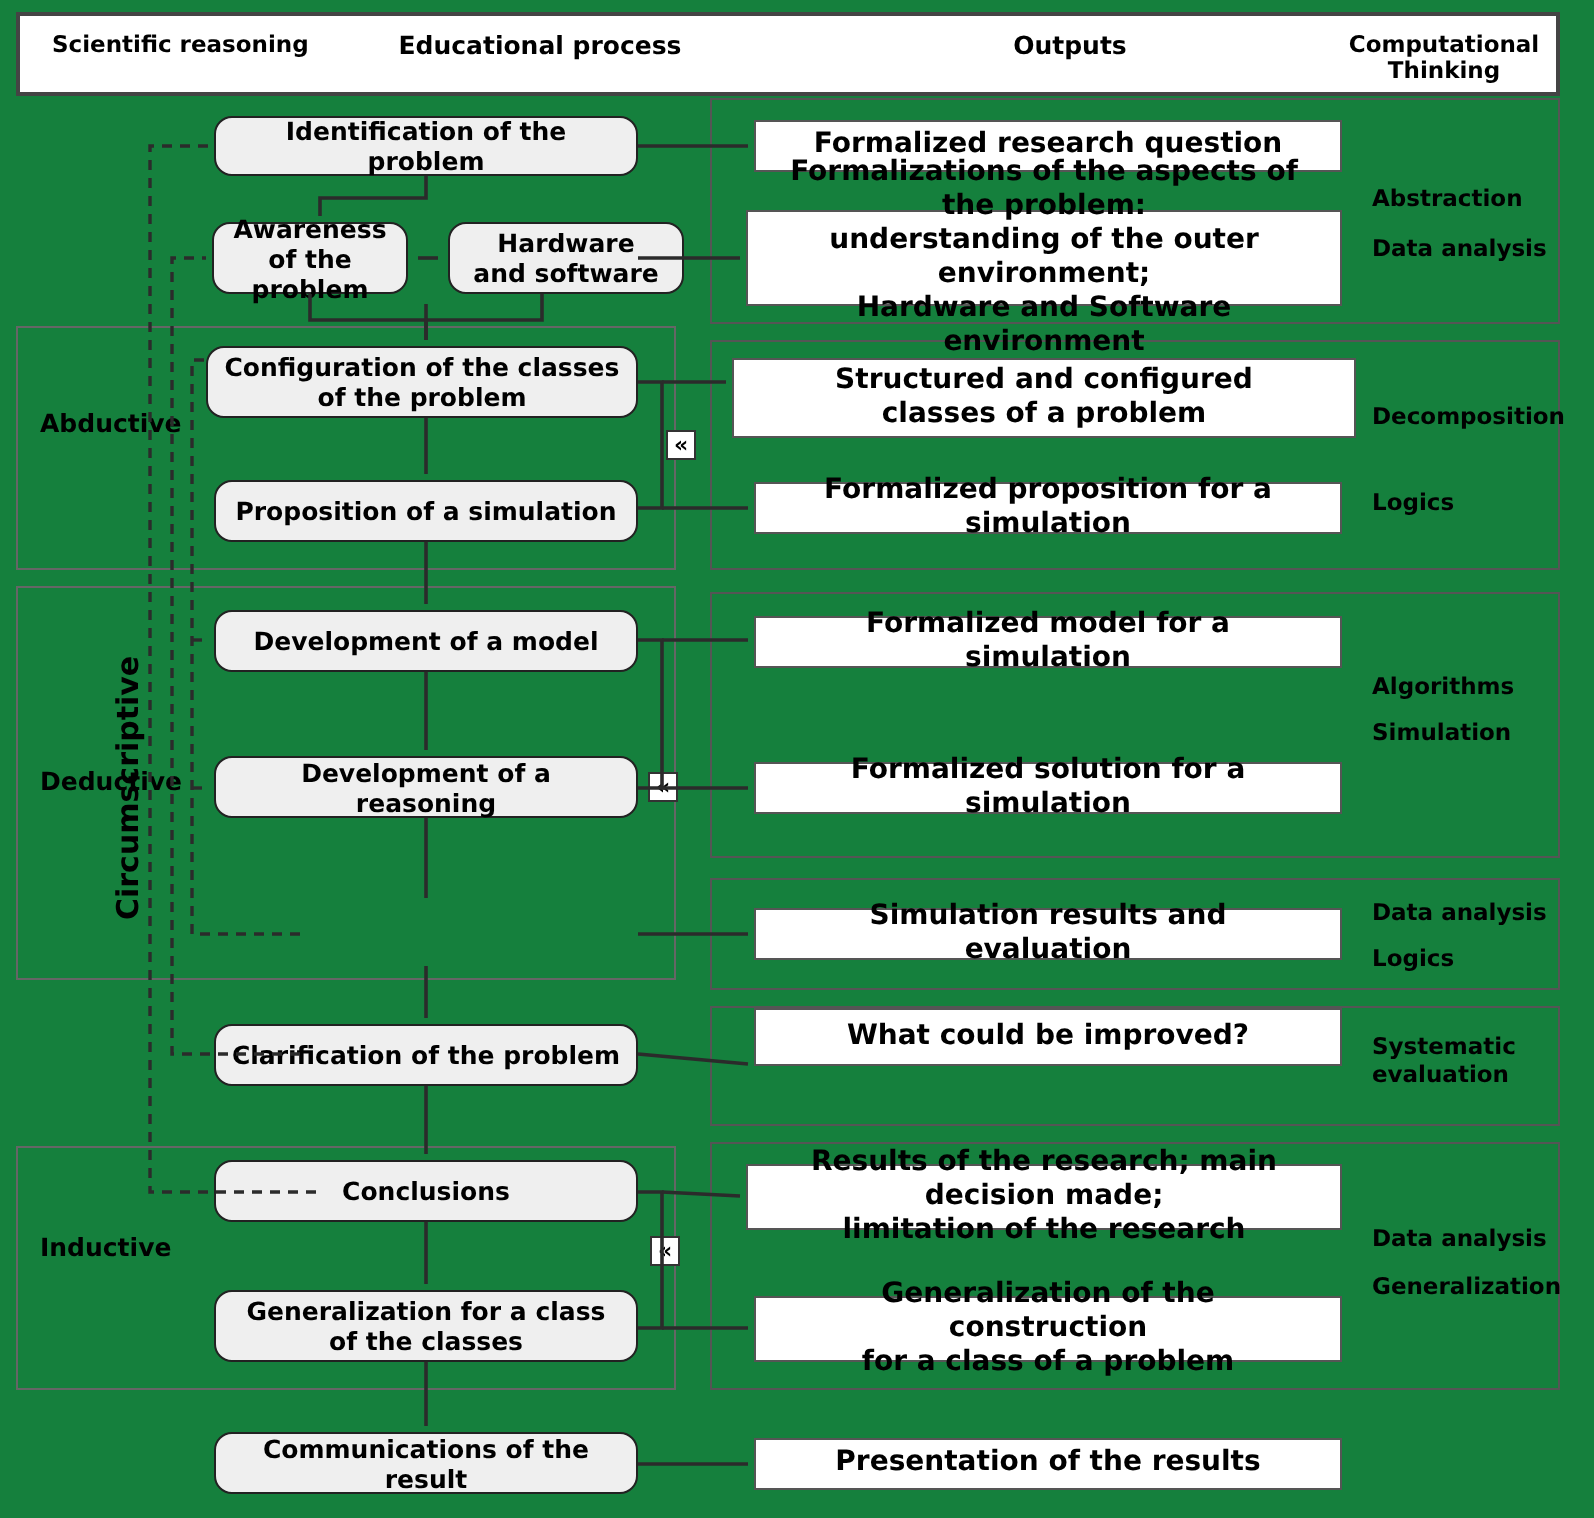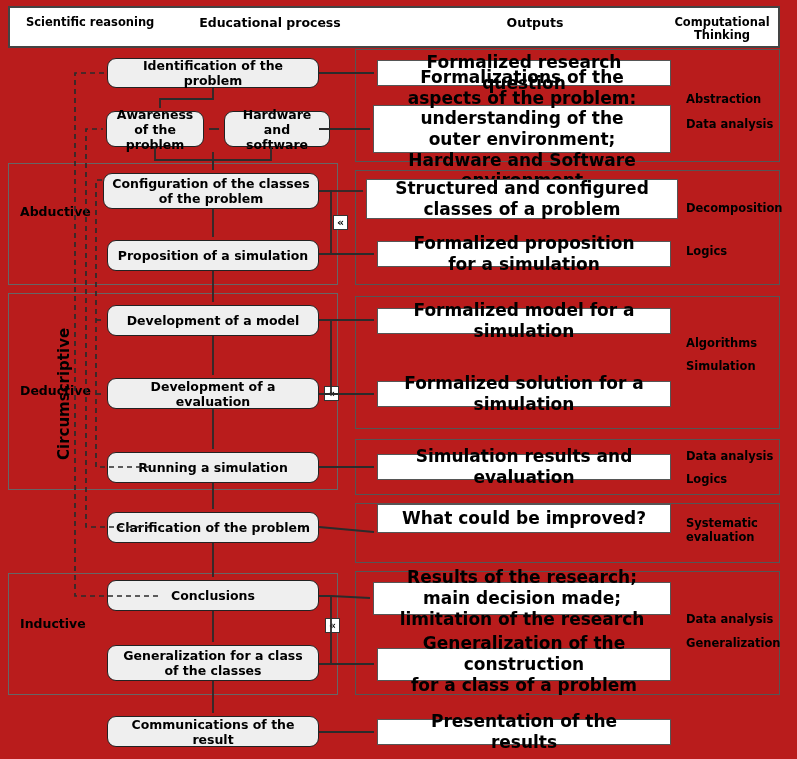--- a/index.html
+++ b/index.html
@@ -1,17 +1,17 @@
 <!DOCTYPE html>
 <html><head>
 <meta charset="utf-8">
 <style>
   html,body{margin:0;padding:0;background:#ffffff;}
   body{font-family:"DejaVu Sans","Liberation Sans",sans-serif;}
-  #stage{position:relative;width:797px;height:759px;overflow:hidden;background:#b91c1c;}
+  #stage{position:relative;width:797px;height:759px;overflow:hidden;background:#15803d;}
 
   
   .hdr{position:absolute;left:8px;top:6px;width:772px;height:42px;border:2px solid #444;box-sizing:border-box;background:#fff;}
   .hdr-lbl{position:absolute;font-weight:bold;font-size:11.5px;color:#000;line-height:1.15;}
 
   
   .band{position:absolute;border:1.6px solid #666;box-sizing:border-box;background:transparent;}
   .band-lbl{position:absolute;font-weight:bold;font-size:12.5px;color:#000;white-space:nowrap;}
   .rot-lbl{position:absolute;font-weight:bold;font-size:15px;color:#000;white-space:nowrap;
            transform:rotate(-90deg);transform-origin:left top;}
@@ -20,21 +20,21 @@
   .ogrp{position:absolute;border:1.6px solid #555;box-sizing:border-box;background:transparent;}
 
   
   .pnode{position:absolute;box-sizing:border-box;border:1.8px solid #222;border-radius:9px;
          background:#efefef;display:flex;align-items:center;justify-content:center;text-align:center;
          font-weight:bold;font-size:12.5px;color:#000;line-height:1.2;padding:2px 6px;}
 
   
   .onode{position:absolute;box-sizing:border-box;border:1.6px solid #555;background:#fff;
          display:flex;align-items:center;justify-content:center;text-align:center;
-         font-weight:bold;font-size:17px;color:#000;line-height:1.22;padding:2px 21px;}
+         font-weight:bold;font-size:14px;color:#000;line-height:1.22;padding:2px 21px;}
 
   
   .ct{position:absolute;font-weight:bold;font-size:11.5px;color:#000;line-height:1.18;white-space:pre-line;}
 
   
   .chev{position:absolute;box-sizing:border-box;border:1.4px solid #333;background:#fff;
         width:15px;height:15px;display:flex;align-items:center;justify-content:center;
         font-size:11px;font-weight:bold;color:#000;line-height:1;}
 
   
@@ -73,32 +73,31 @@
   <div class="ogrp" style="left:355px;top:296px;width:425px;height:133px;"></div>
   <div class="ogrp" style="left:355px;top:439px;width:425px;height:56px;"></div>
   <div class="ogrp" style="left:355px;top:503px;width:425px;height:60px;"></div>
   <div class="ogrp" style="left:355px;top:571px;width:425px;height:124px;"></div>
 
   <div class="pnode" style="left:107px;top:58px;width:212px;height:30px;">Identification of the problem</div>
 
   <div class="pnode" style="left:106px;top:111px;width:98px;height:36px;white-space:pre-line;">Awareness
 of the problem</div>
 
-  <div class="pnode" style="left:224px;top:111px;width:106px;height:36px;white-space:pre-line;">Hardware
+  <div class="pnode" style="left:224px;top:111px;width:118px;height:36px;white-space:pre-line;">Hardware
 and software</div>
 
   <div class="pnode" style="left:103px;top:173px;width:216px;height:36px;">Configuration of the classes of the problem</div>
 
   <div class="pnode" style="left:107px;top:240px;width:212px;height:31px;">Proposition of a simulation</div>
 
   <div class="pnode" style="left:107px;top:305px;width:212px;height:31px;">Development of a model</div>
 
-  <div class="pnode" style="left:107px;top:378px;width:212px;height:31px;">Development of a evaluation</div>
-
-  <div class="pnode" style="left:107px;top:452px;width:212px;height:31px;">Running a simulation</div>
+  <div class="pnode" style="left:107px;top:378px;width:212px;height:31px;">Development of a reasoning</div>
+
 
   <div class="pnode" style="left:107px;top:512px;width:212px;height:31px;">Clarification of the problem</div>
 
   <div class="pnode" style="left:107px;top:580px;width:212px;height:31px;">Conclusions</div>
 
   <div class="pnode" style="left:107px;top:645px;width:212px;height:36px;white-space:pre-line;">Generalization for a class
 of the classes</div>
 
   <div class="pnode" style="left:107px;top:716px;width:212px;height:31px;">Communications of the result</div>
 

